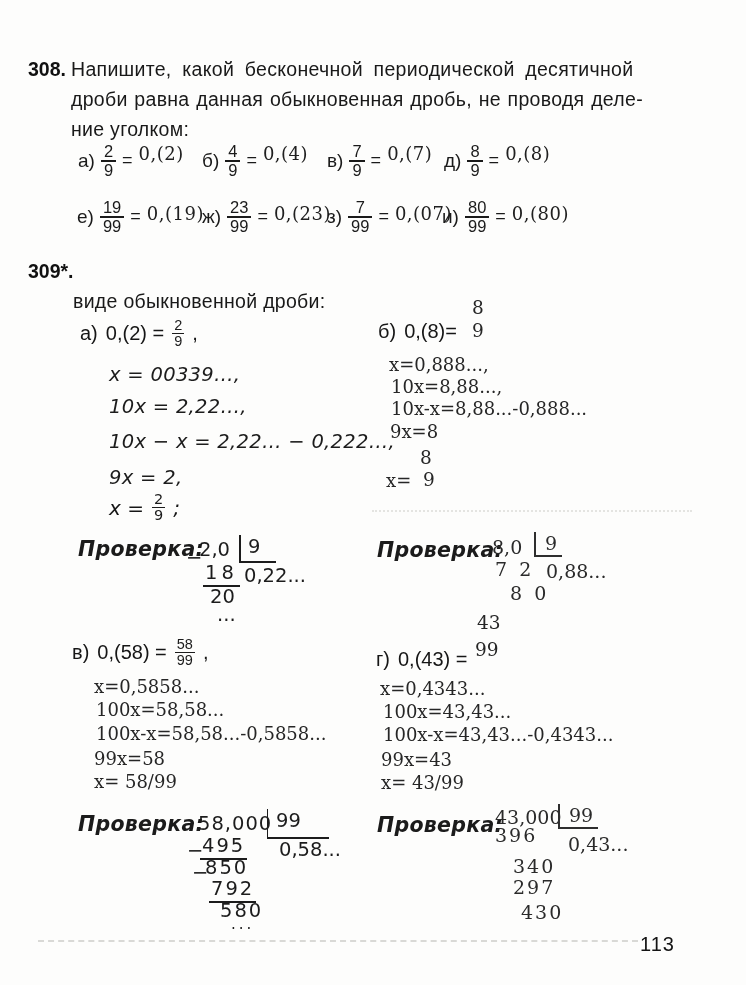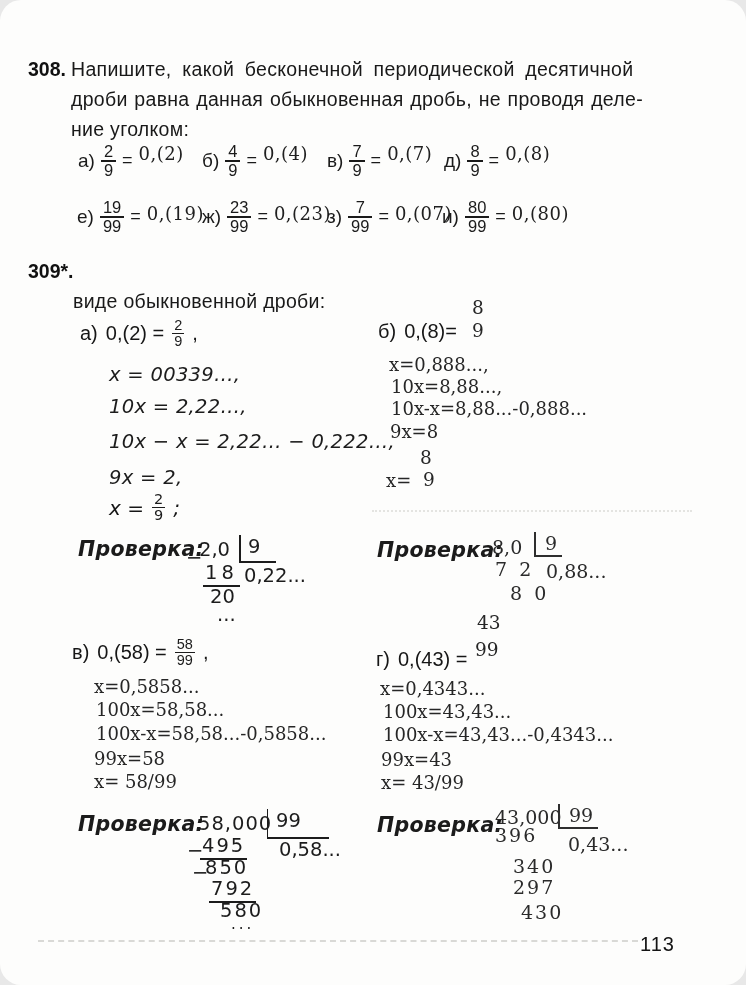--- a/index.html
+++ b/index.html
@@ -1,17 +1,17 @@
 <!DOCTYPE html>
 <html><head>
 <meta charset="utf-8">
 <style>
   html,body{margin:0;padding:0;background:#e8e8e8;}
   .page{position:relative;width:746px;height:985px;background:#fdfdfc;overflow:hidden;
-        font-family:"Liberation Sans",sans-serif;color:#161616;border-radius:21px;}
+        font-family:"Liberation Sans",sans-serif;color:#161616;}
   .prob-num{position:absolute;font-weight:700;font-size:19.5px;color:#111;white-space:nowrap;}
   .stmt-line{position:absolute;font-size:19.5px;letter-spacing:.3px;color:#191919;white-space:nowrap;}
 
   
   .fritem{position:absolute;display:flex;align-items:center;gap:6px;}
   .fritem .lab{font-size:19px;color:#1a1a1a;}
   .frac{display:inline-flex;flex-direction:column;align-items:center;line-height:1;}
   .frac .fnum,.frac .fden{font-size:16.5px;line-height:17px;padding:0 3px;color:#1a1a1a;}
   .frac .fbar{height:1.6px;background:#1a1a1a;align-self:stretch;}
   .eqs{font-size:18px;color:#1a1a1a;}

